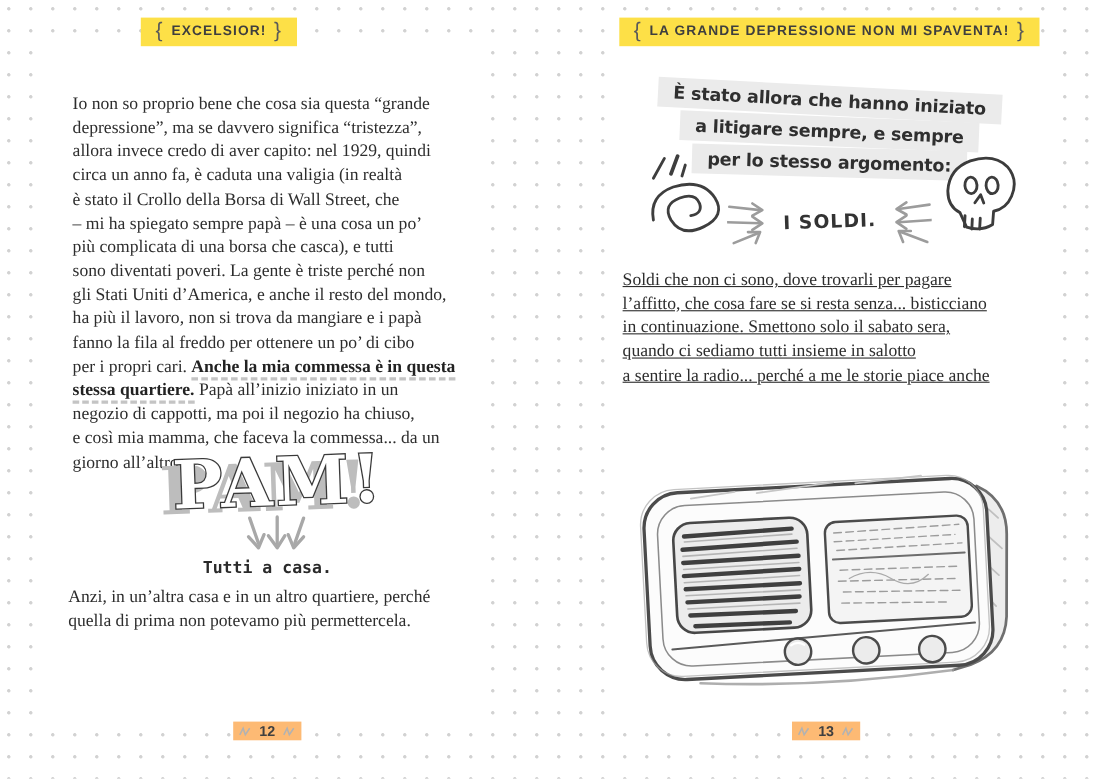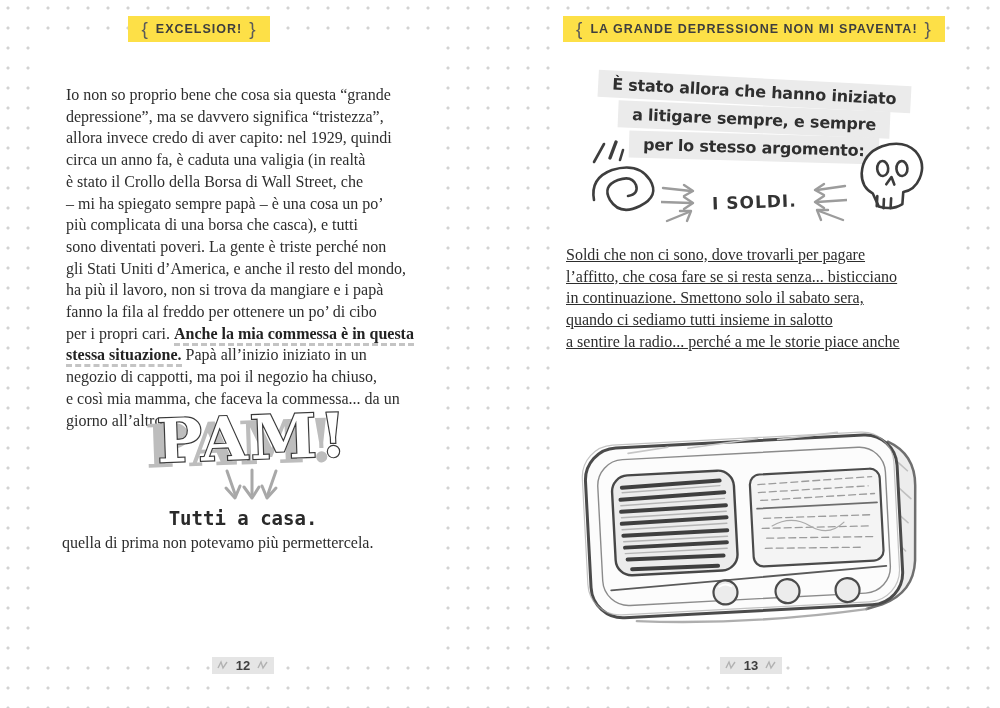--- a/index.html
+++ b/index.html
@@ -22,21 +22,21 @@
   }
   .page-header .brace{font-size:19px;font-weight:400;color:#5a5a5a;vertical-align:-2px;padding:0 7px;}
 
   .book-par{position:absolute;font-size:16px;line-height:21.7px;color:#2d2d2d;white-space:nowrap;z-index:2;}
   .bold-seg{font-weight:bold;color:#222;}
   .hand-ul{border-bottom:3px dashed #c4c4c4;padding-bottom:1px;}
 
   #para1{left:66px;top:68px;margin-top:16px;}
   #para2{left:62px;top:532px;}
   #tutti{position:absolute;left:44px;top:507px;width:398px;text-align:center;
-    font-family:"DejaVu Sans Mono", monospace;font-weight:bold;font-size:19px;color:#2a2a2a;z-index:2;}
+    font-family:"DejaVu Sans Mono", monospace;font-weight:bold;font-size:15px;color:#2a2a2a;z-index:2;}
 
   #pam-wrap{position:absolute;left:140px;top:396px;z-index:2;}
   #pam-arrows{position:absolute;left:213px;top:468px;z-index:2;}
 
   #quote-block{position:absolute;left:552px;top:78px;width:404px;display:flex;flex-direction:column;align-items:center;z-index:2;}
   .hl-line{
     background:#ebebeb;color:#2f2f2f;
     font-family:"DejaVu Sans", sans-serif;font-weight:bold;font-size:16px;
     letter-spacing:-0.2px;padding:4px 14px;margin-bottom:1px;white-space:nowrap;
   }
@@ -47,21 +47,21 @@
   #soldi-row{position:absolute;left:552px;top:180px;width:404px;display:flex;justify-content:center;align-items:center;gap:9px;z-index:2;}
   #soldi-text{font-family:"DejaVu Sans", sans-serif;font-weight:bold;font-size:17px;letter-spacing:1px;color:#333;transform:rotate(-2deg);}
 
   #spiral-doodle{position:absolute;left:584px;top:140px;z-index:2;}
   #skull-doodle{position:absolute;left:853px;top:132px;z-index:2;}
 
   #para-right{left:566px;top:244px;text-decoration:underline;}
   #radio-wrap{position:absolute;left:572px;top:419px;z-index:2;}
 
   .page-marker{position:absolute;top:656px;width:398px;text-align:center;z-index:3;}
-  .page-marker .pm-inner{display:inline-flex;align-items:center;gap:7px;background:#e5e5e5;padding:1px 5px;}
+  .page-marker .pm-inner{display:inline-flex;align-items:center;gap:7px;background:#fdba74;padding:1px 5px;}
   .page-marker .pm-num{font-family:"Liberation Sans", sans-serif;font-weight:bold;font-size:13px;color:#3f3f3f;}
   #marker-left{left:44px;}
   #marker-right{left:552px;}
   #header-right{left:552px;width:404px;}
 </style>
 </head>
 <body>
 
 <div class="panel" id="panel-left"></div>
 <div class="panel" id="panel-right"></div>
@@ -76,21 +76,21 @@
   <div>allora invece credo di aver capito: nel 1929, quindi</div>
   <div>circa un anno fa, è caduta una valigia (in realtà</div>
   <div>è stato il Crollo della Borsa di Wall Street, che</div>
   <div>– mi ha spiegato sempre papà – è una cosa un po’</div>
   <div>più complicata di una borsa che casca), e tutti</div>
   <div>sono diventati poveri. La gente è triste perché non</div>
   <div>gli Stati Uniti d’America, e anche il resto del mondo,</div>
   <div>ha più il lavoro, non si trova da mangiare e i papà</div>
   <div>fanno la fila al freddo per ottenere un po’ di cibo</div>
   <div><span>per i propri cari. </span><span class="bold-seg hand-ul">Anche la mia commessa è in questa</span></div>
-  <div><span class="bold-seg hand-ul">stessa situazione.</span><span> Papà all’inizio iniziato in un</span></div>
+  <div><span class="bold-seg hand-ul">stessa quartiere.</span><span> Papà all’inizio iniziato in un</span></div>
   <div>negozio di cappotti, ma poi il negozio ha chiuso,</div>
   <div>e così mia mamma, che faceva la commessa... da un</div>
   <div>giorno all’altro</div>
 </div>
 
 <div id="pam-wrap">
   <svg width="226" height="80" viewBox="0 0 226 80">
     <g transform="rotate(-2 113 40)">
       <text x="107" y="63" text-anchor="middle" font-family="DejaVu Serif, serif" font-weight="bold" font-size="60" letter-spacing="3" fill="#bdbdbd" transform="translate(-6,5)">PAM!</text>
       <text x="113" y="63" text-anchor="middle" font-family="DejaVu Serif, serif" font-weight="bold" font-size="60" letter-spacing="3" fill="#ffffff" stroke="#3a3a3a" stroke-width="2.4" paint-order="stroke">PAM!</text>
@@ -105,20 +105,21 @@
     <path d="M39 2 L39 26"></path>
       <path d="M31 19 L39 30 L46 19"></path>
     <path d="M63 3 L55 26"></path>
       <path d="M49 18 L54 30 L63 20"></path>
   </svg>
 </div>
 
 <div id="tutti">Tutti a casa.</div>
 
 <div class="book-par" id="para2">
+  <div>Anzi, in un’altra casa e in un altro quartiere, perché</div>
   <div>quella di prima non potevamo più permettercela.</div>
 </div>
 
 <div class="page-marker" id="marker-left">
   <span class="pm-inner">
     <svg width="12" height="10" viewBox="0 0 12 10" fill="none" stroke="#b2b2b2" stroke-width="1.4">
         <path d="M1 8 L4 2 L6 8 L10 2"></path>
       </svg>
     <span class="pm-num">12</span>
     <svg width="12" height="10" viewBox="0 0 12 10" fill="none" stroke="#b2b2b2" stroke-width="1.4">

